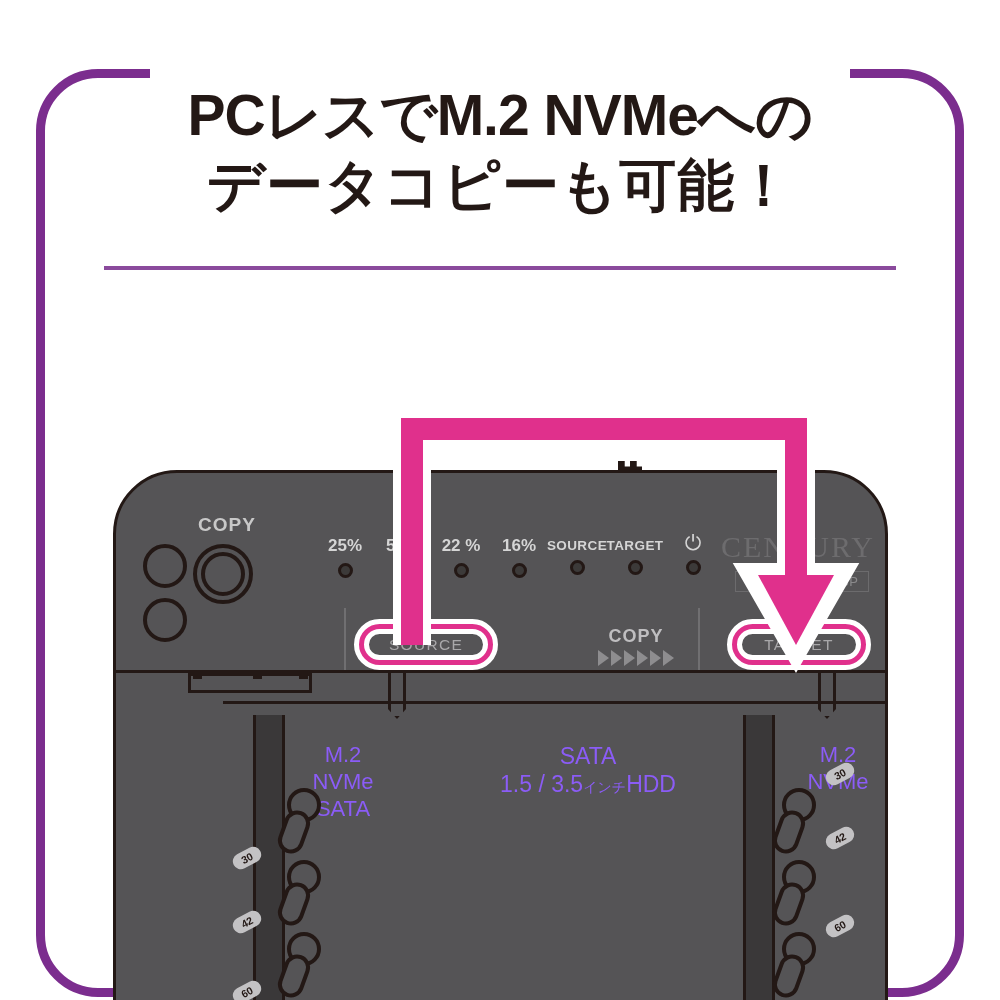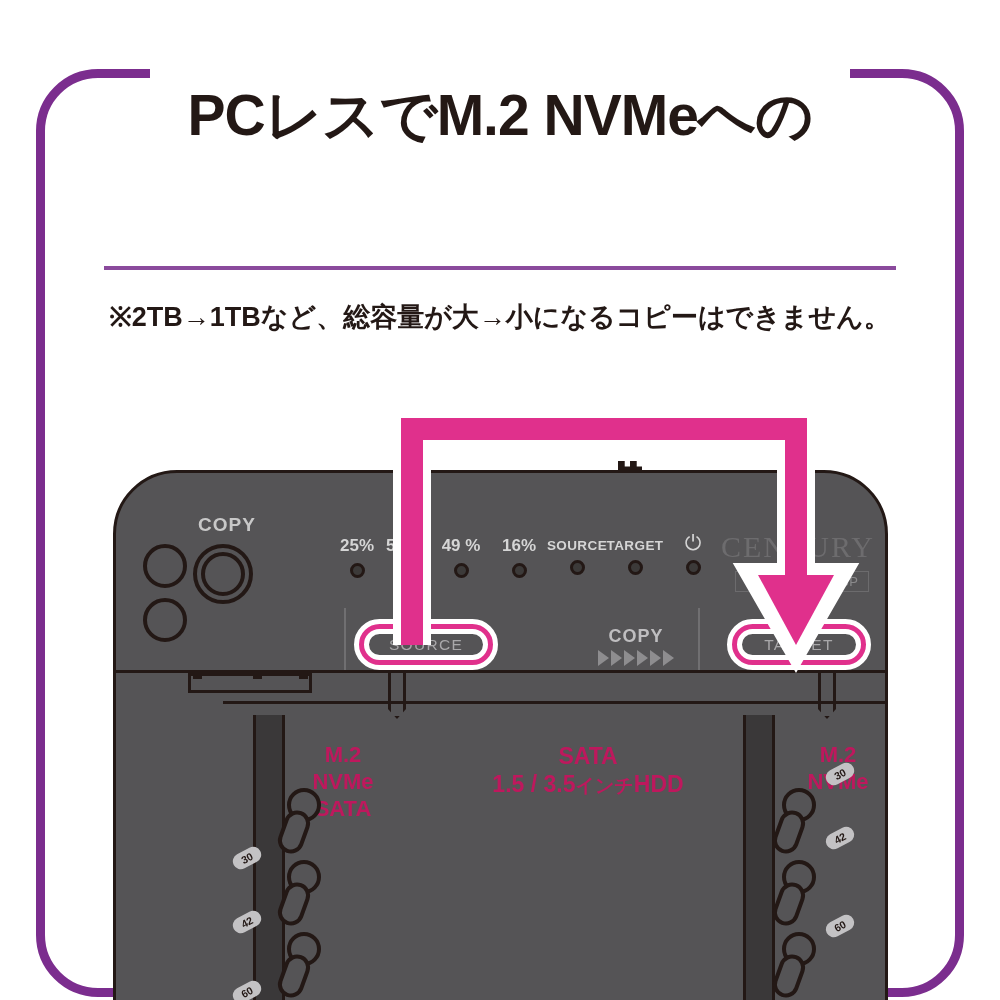--- a/index.html
+++ b/index.html
@@ -361,28 +361,28 @@
     border-left: 3px solid #231815;
     border-right: 3px solid #231815;
     box-sizing: border-box;
   }
   .bs1 { left: 140px; top: 245px; height: 318px; }
   .bs2 { left: 630px; top: 245px; height: 318px; }
 
   .bay-label {
     position: absolute;
     text-align: center;
-    color: #be185d;
-    font-weight: bold;
+    color: #8b5cf6;
+    font-weight: normal;
     line-height: 1.22;
   }
   .bl-left   { left: 170px; top: 272px; width: 120px; font-size: 22px; }
   .bl-center { left: 330px; top: 272px; width: 290px; font-size: 23px; }
   .bl-right  { left: 665px; top: 272px; width: 120px; font-size: 22px; }
-  .inch { font-size: 19px; }
+  .inch { font-size: 14px; }
 
   
   .keyhole {
     position: absolute;
     width: 40px;
     height: 70px;
   }
   .keyhole .kh-round {
     position: absolute;
     left: 6px;
@@ -435,49 +435,49 @@
 </head>
 <body>
 
 <div id="stage">
 
   <div class="frame"></div>
   <div class="frame-gap"></div>
 
   <div class="headline">
     <div class="l1">PCレスでM.2 NVMeへの</div>
+    <div class="l2">データコピーも可能！</div>
   </div>
 
   <div class="divider"></div>
 
-  <div class="note">※2TB→1TBなど、総容量が大→小になるコピーはできません。</div>
 
   <div class="device">
     <div class="device-body"></div>
     <div class="top-notch"></div>
 
     <div class="panel">
 
       <div class="copy-btn-label">COPY</div>
       <div class="ring-outer"></div>
       <div class="ring-inner"></div>
       <div class="small-circle sc1"></div>
       <div class="small-circle sc2"></div>
 
       <div class="led-row">
-        <div class="led-cell" style="left:12px;top:0px">
+        <div class="led-cell" style="left:0px;top:0px">
           <div class="led-text">25%</div>
           <div class="led-dot"></div>
         </div>
         <div class="led-cell" style="left:58px;top:0px">
           <div class="led-text">50%</div>
           <div class="led-dot"></div>
         </div>
         <div class="led-cell" style="left:116px;top:0px">
-          <div class="led-text">49 %</div>
+          <div class="led-text">22 %</div>
           <div class="led-dot"></div>
         </div>
         <div class="led-cell" style="left:174px;top:0px">
           <div class="led-text">16%</div>
           <div class="led-dot"></div>
         </div>
         <div class="led-cell" style="left:232px;top:2px">
           <div class="led-text small">SOURCE</div>
           <div class="led-dot"></div>
         </div>

